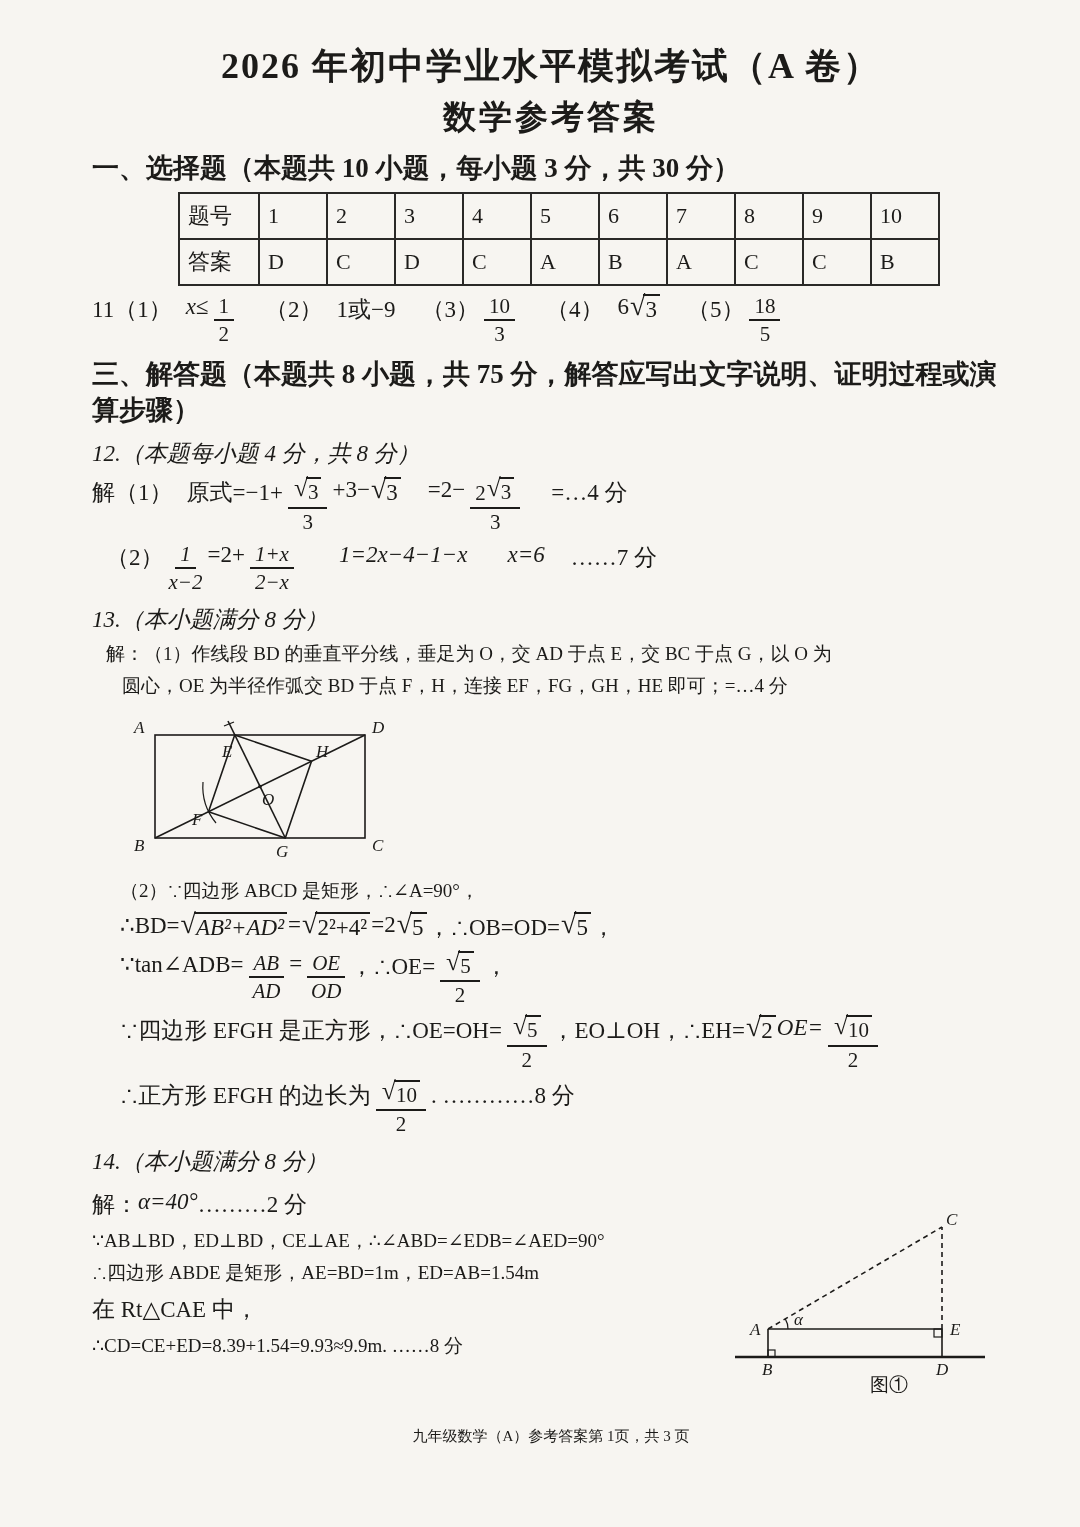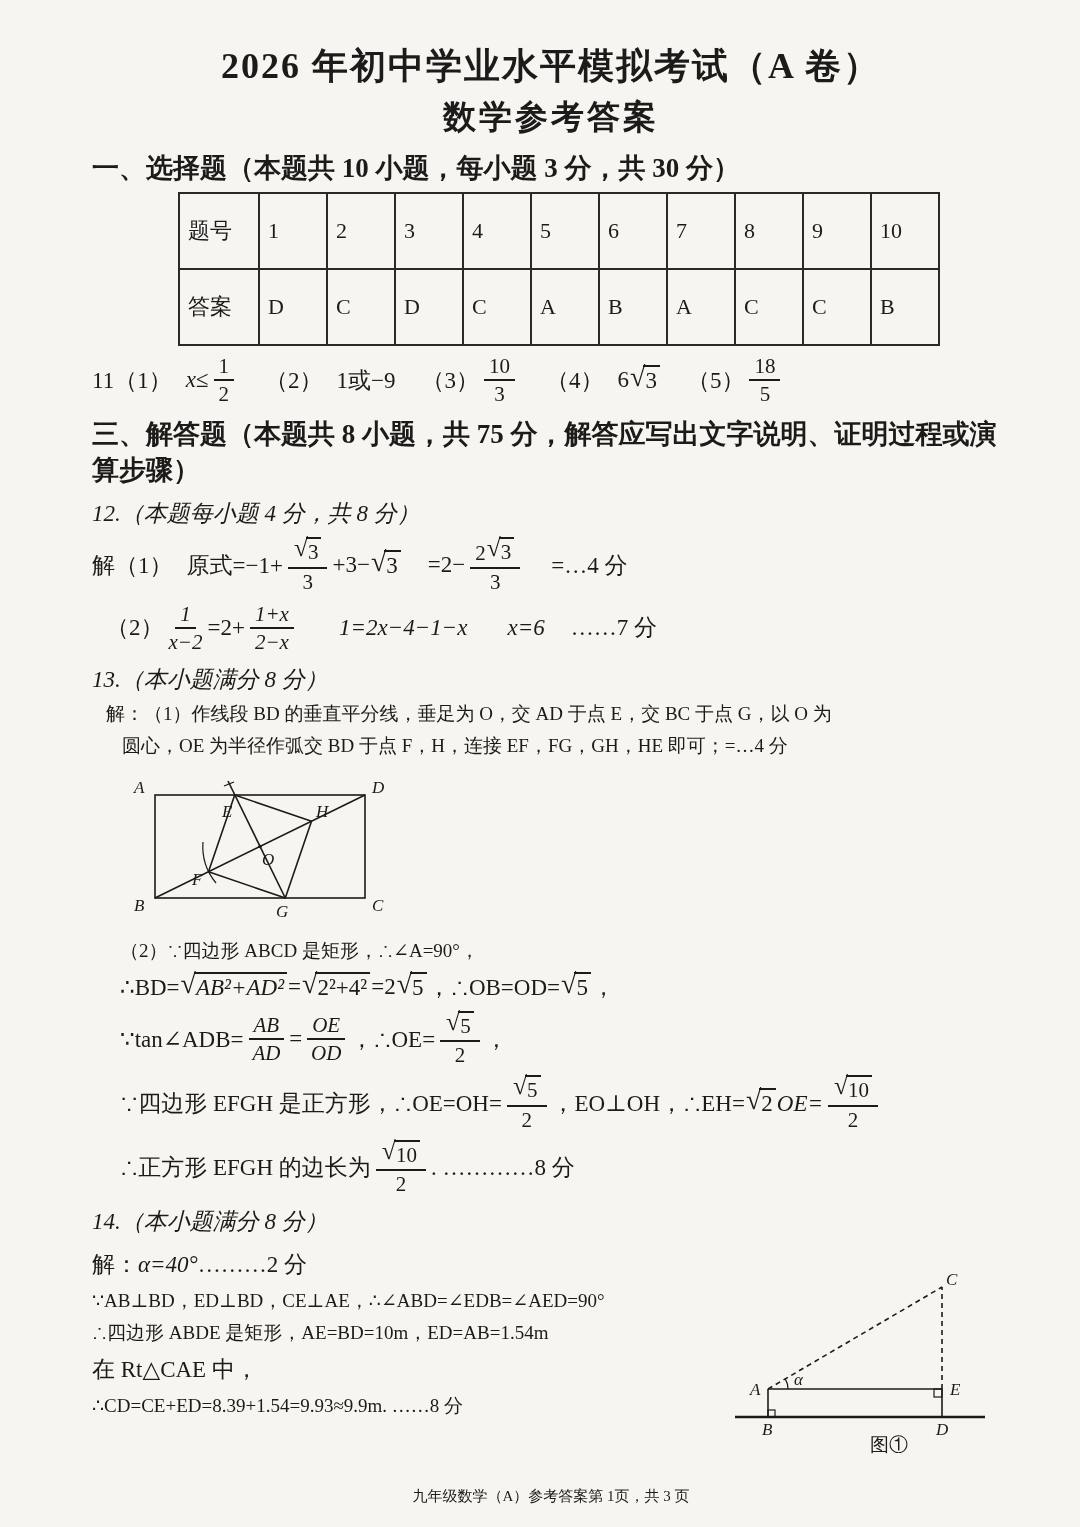--- a/index.html
+++ b/index.html
@@ -8,23 +8,23 @@
     background:#f7f5f1;color:#1c1b19;
     font-family:"Liberation Serif","DejaVu Serif",serif;
     padding:34px 70px 24px 92px;position:relative;overflow:hidden;
   }
   .title{font-size:36px;font-weight:bold;text-align:center;margin:8px 0 4px;letter-spacing:2px;}
   .subtitle{font-size:33px;font-weight:bold;text-align:center;margin:2px 0 10px;letter-spacing:3px;}
   .sec-heading{font-size:27px;font-weight:bold;margin:10px 0 6px;}
   .q-heading{font-size:23px;margin:10px 0 4px;font-style:italic;}
   .plain{font-size:19px;margin:6px 0;}
   .tbl{border-collapse:collapse;margin:4px 0 8px 86px;}
-  .tbl td{border:2px solid #2a2927;font-size:22px;height:42px;padding:16px 8px;vertical-align:middle;min-width:50px;}
+  .tbl td{border:2px solid #2a2927;font-size:22px;height:42px;padding:1px 8px;vertical-align:middle;min-width:50px;}
   .tbl td.hd{min-width:62px;}
-  .math-line{display:flex;align-items:center;font-size:23px;margin:8px 0;}
+  .math-line{display:flex;font-size:23px;margin:8px 0;}
   .math-line > span{white-space:pre;}
   .indent{margin-left:30px;}
   .indent2{margin-left:14px;}
   .g{margin-left:26px;}
   .g2{margin-left:40px;}
   .gs{margin-left:14px;}
   .mi{font-style:italic;}
   .frac{display:inline-flex;flex-direction:column;align-items:center;margin:0 5px;font-size:21px;line-height:1.15;text-align:center;vertical-align:middle;}
   .frac .num{border-bottom:2px solid #1c1b19;padding:0 5px 1px;display:inline-flex;align-items:flex-end;justify-content:center;}
   .frac .den{padding-top:1px;}
@@ -203,21 +203,21 @@
 
   <div class="q-heading">14.（本小题满分 8 分）</div>
   <div class="q14-wrap">
     <div class="q14-text">
       <div class="math-line">
         <span>解：</span>
         <span class="mi">α=40°</span>
         <span>………2 分</span>
       </div>
       <div class="plain">∵AB⊥BD，ED⊥BD，CE⊥AE，∴∠ABD=∠EDB=∠AED=90°</div>
-      <div class="plain">∴四边形 ABDE 是矩形，AE=BD=10m，ED=AB=1.54m</div>
+      <div class="plain">∴四边形 ABDE 是矩形，AE=BD=1m，ED=AB=1.54m</div>
       <div class="math-line">
         <span>在 Rt△CAE 中，</span>
       </div>
       <div class="plain">∴CD=CE+ED=8.39+1.54=9.93≈9.9m. ……8 分</div>
     </div>
     <div class="q14-fig">
       <svg width="265" height="190" viewBox="0 0 265 190">
         <g stroke="#1c1b19" fill="none">
           <line x1="5" y1="150" x2="255" y2="150" stroke-width="2.6"></line>
           <line x1="38" y1="150" x2="38" y2="122" stroke-width="1.6"></line>

